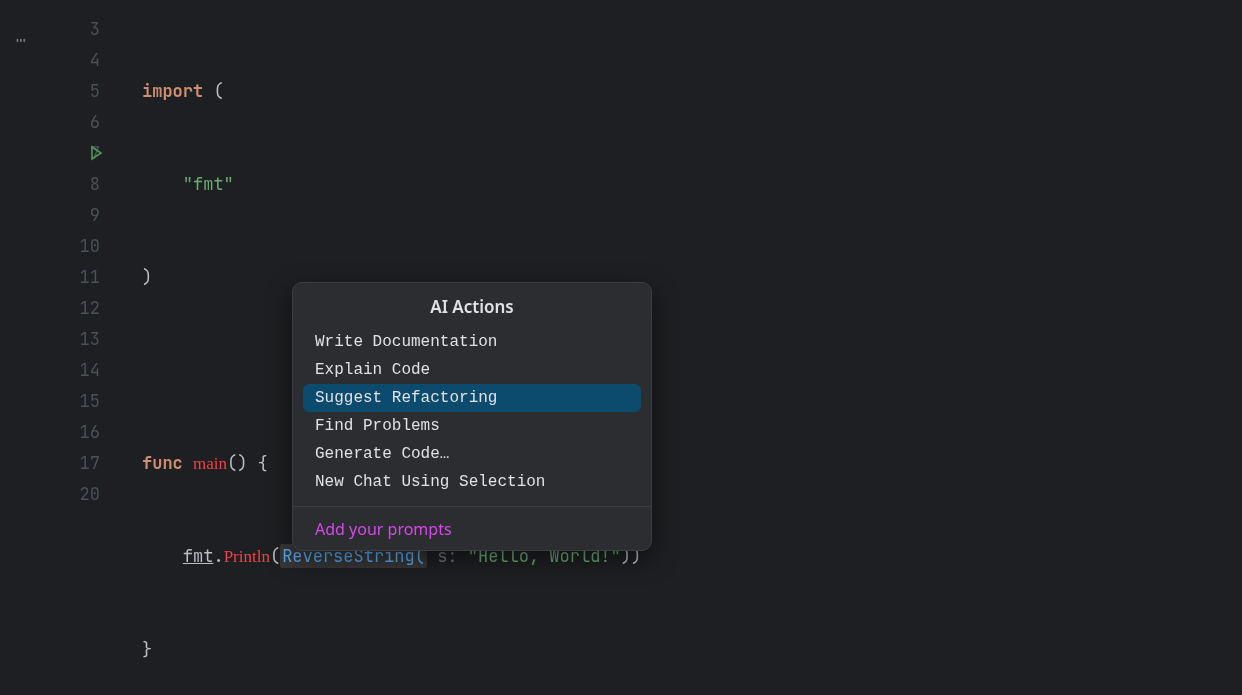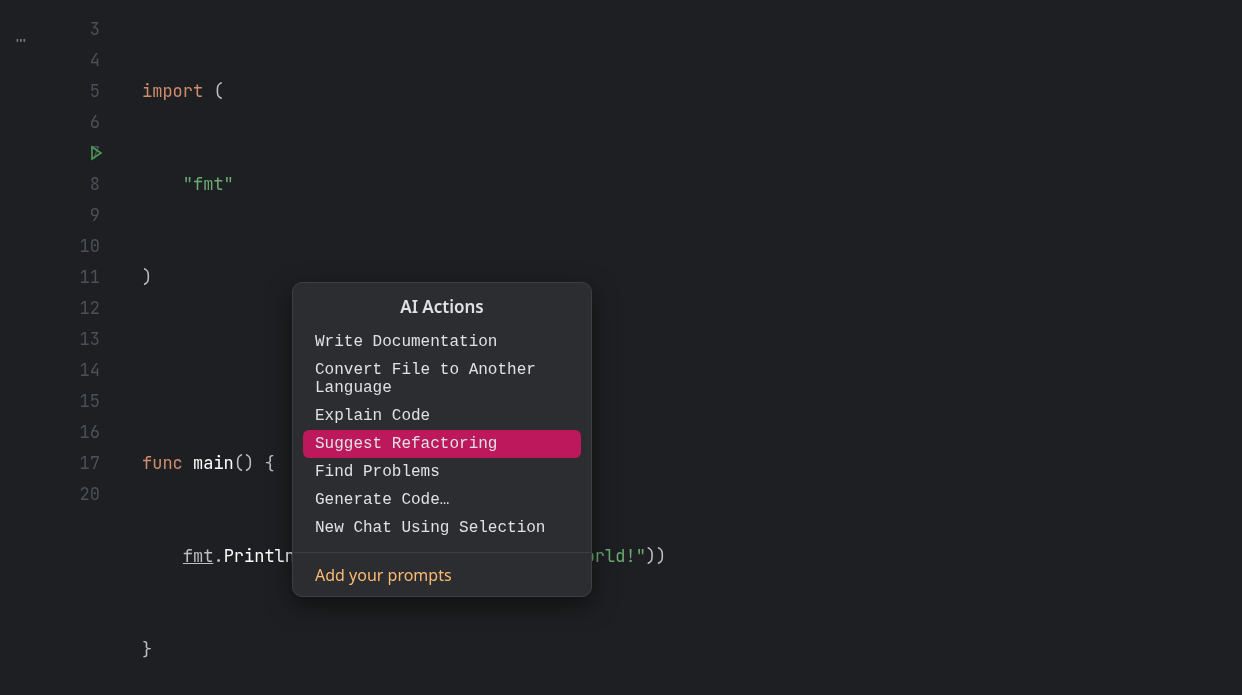--- a/index.html
+++ b/index.html
@@ -63,33 +63,33 @@
     padding-top: 14px;
     line-height: 31px;
     font-size: 17px;
     white-space: pre;
     position: relative;
   }
   .code-line {
     height: 31px;
     padding-left: 28px;
   }
-  .kw { color: #cf8e6d; }
+  .kw { color: #cf8e6d; font-weight: bold; }
   .str { color: #6aab73; }
-  .fn { color: #ffffff; }
+  .fn { color: #ef4444; font-family: Liberation Serif, serif; }
   .fn-call { color: #57aaf7; }
   .ident { color: #bcbec4; text-decoration: underline; }
   .hint { color: #6f737a; font-style: normal; }
   .boxed { background: #373737; border-radius: 2px; padding: 1px 2px; }
 
   .popup {
     position: absolute;
     left: 292px;
     top: 282px;
-    width: 300px;
+    width: 360px;
     background: #2b2d30;
     border: 1px solid #3c3f41;
     border-radius: 10px;
     box-shadow: 0 8px 24px rgba(0,0,0,0.5);
     overflow: hidden;
     font-family: -apple-system, 'Segoe UI', system-ui, sans-serif;
   }
   .popup-title {
     text-align: center;
     color: #dfe1e5;
@@ -102,28 +102,28 @@
     font-family: Liberation Mono, monospace;
   }
   .popup-item {
     color: #dfe1e5;
     font-size: 16px;
     padding: 5px 12px;
     border-radius: 6px;
     cursor: pointer;
   }
   .popup-item.selected {
-    background: #be185d;
+    background: #0c4a6e;
   }
   .popup-footer {
     border-top: 1px solid #3c3f41;
     padding: 10px 22px;
   }
   .popup-footer-link {
-    color: #fdba74;
+    color: #d946ef;
     font-size: 16px;
     cursor: pointer;
   }
 </style>
 </head>
 <body>
 
 <div class="editor-container">
 
   <div class="gutter-left">
@@ -174,21 +174,20 @@
     
     
     
   </div>
 </div>
 
 <div class="popup">
   <div class="popup-title">AI Actions</div>
   <div class="popup-items">
     <div class="popup-item">Write Documentation</div>
-    <div class="popup-item">Convert File to Another Language</div>
     <div class="popup-item">Explain Code</div>
     <div class="popup-item selected">Suggest Refactoring</div>
     <div class="popup-item">Find Problems</div>
     <div class="popup-item">Generate Code…</div>
     <div class="popup-item">New Chat Using Selection</div>
   </div>
   <div class="popup-footer">
     <span class="popup-footer-link">Add your prompts</span>
   </div>
 </div>

